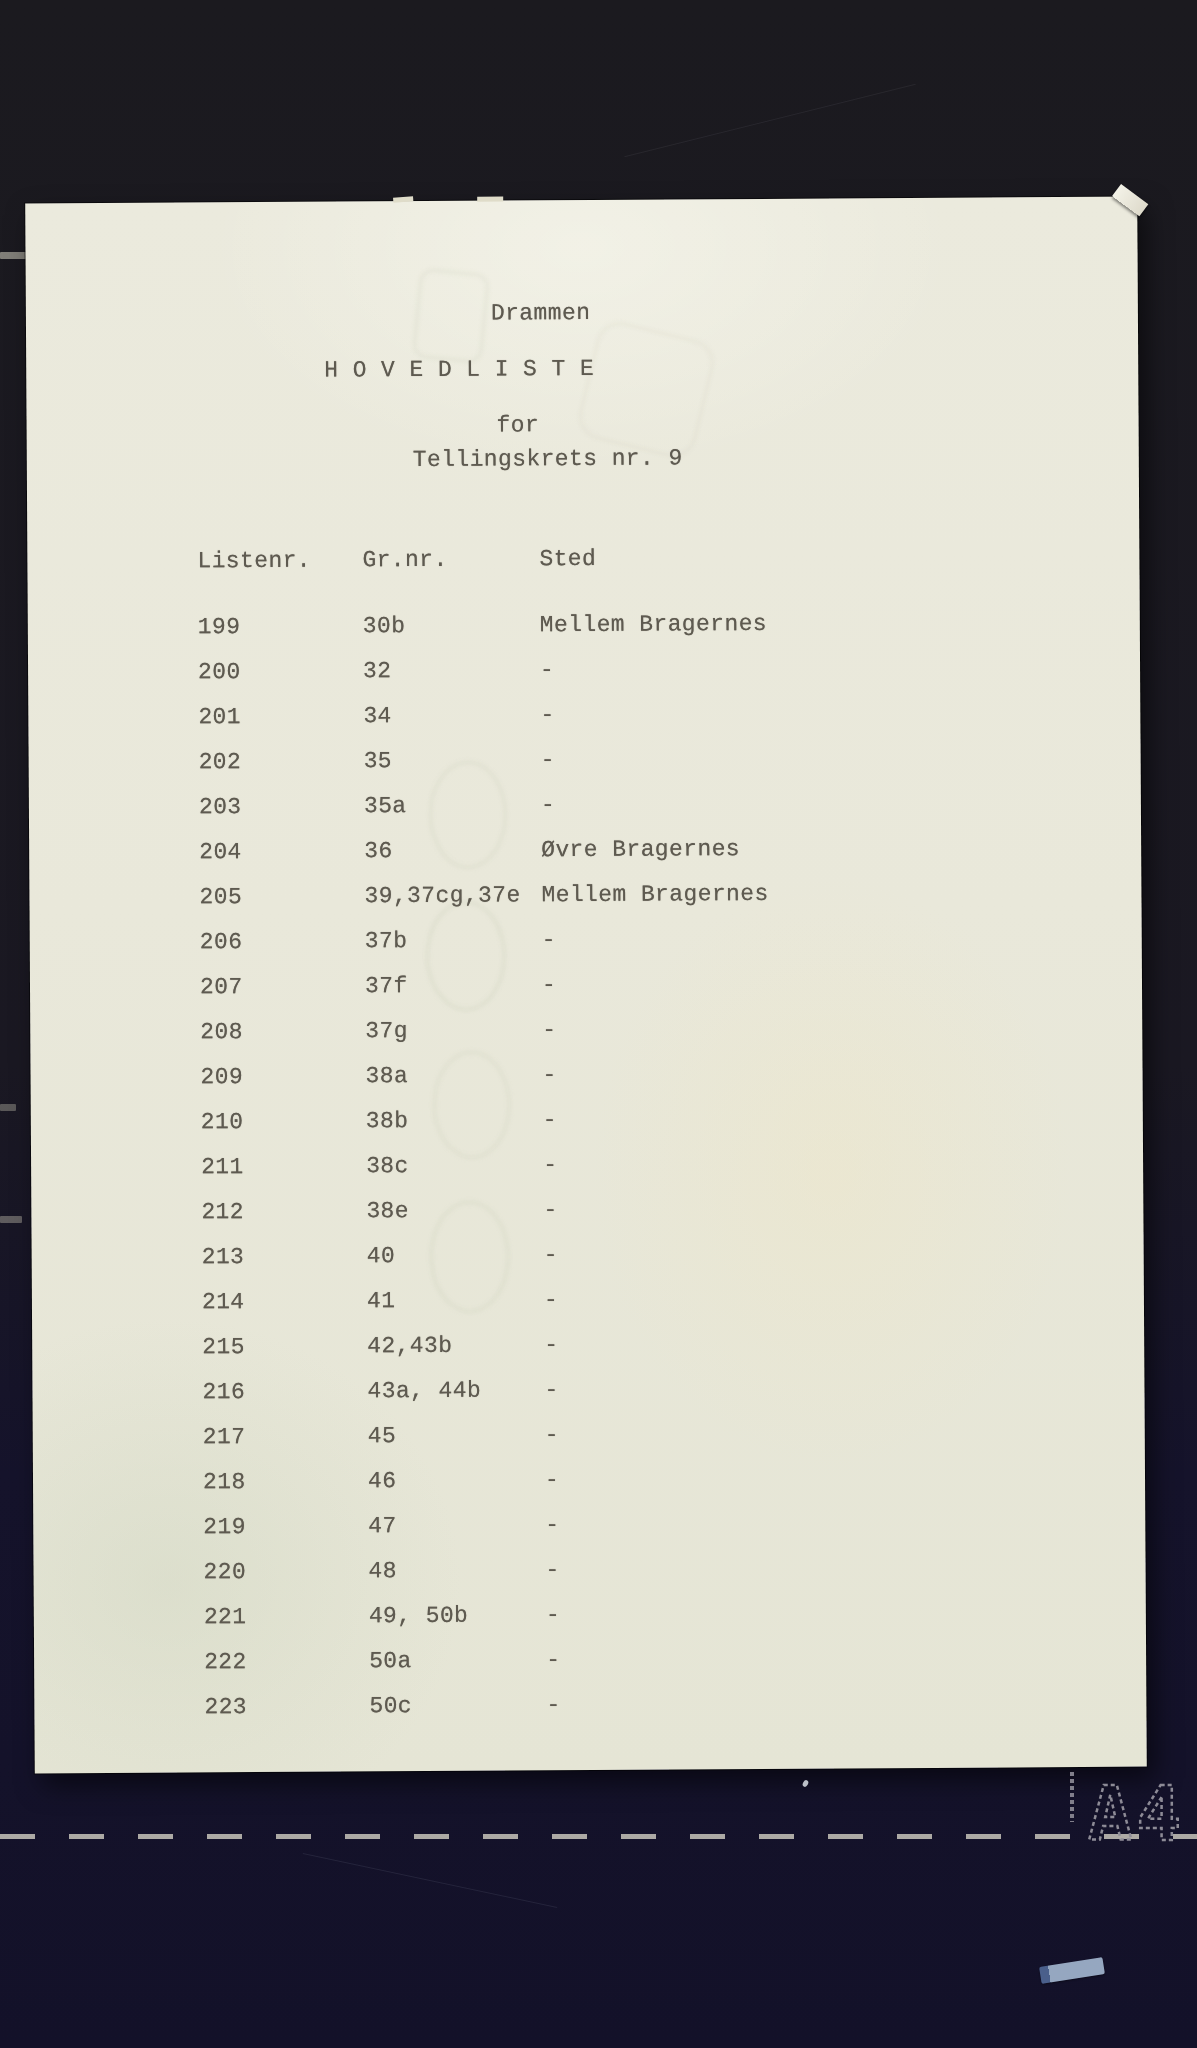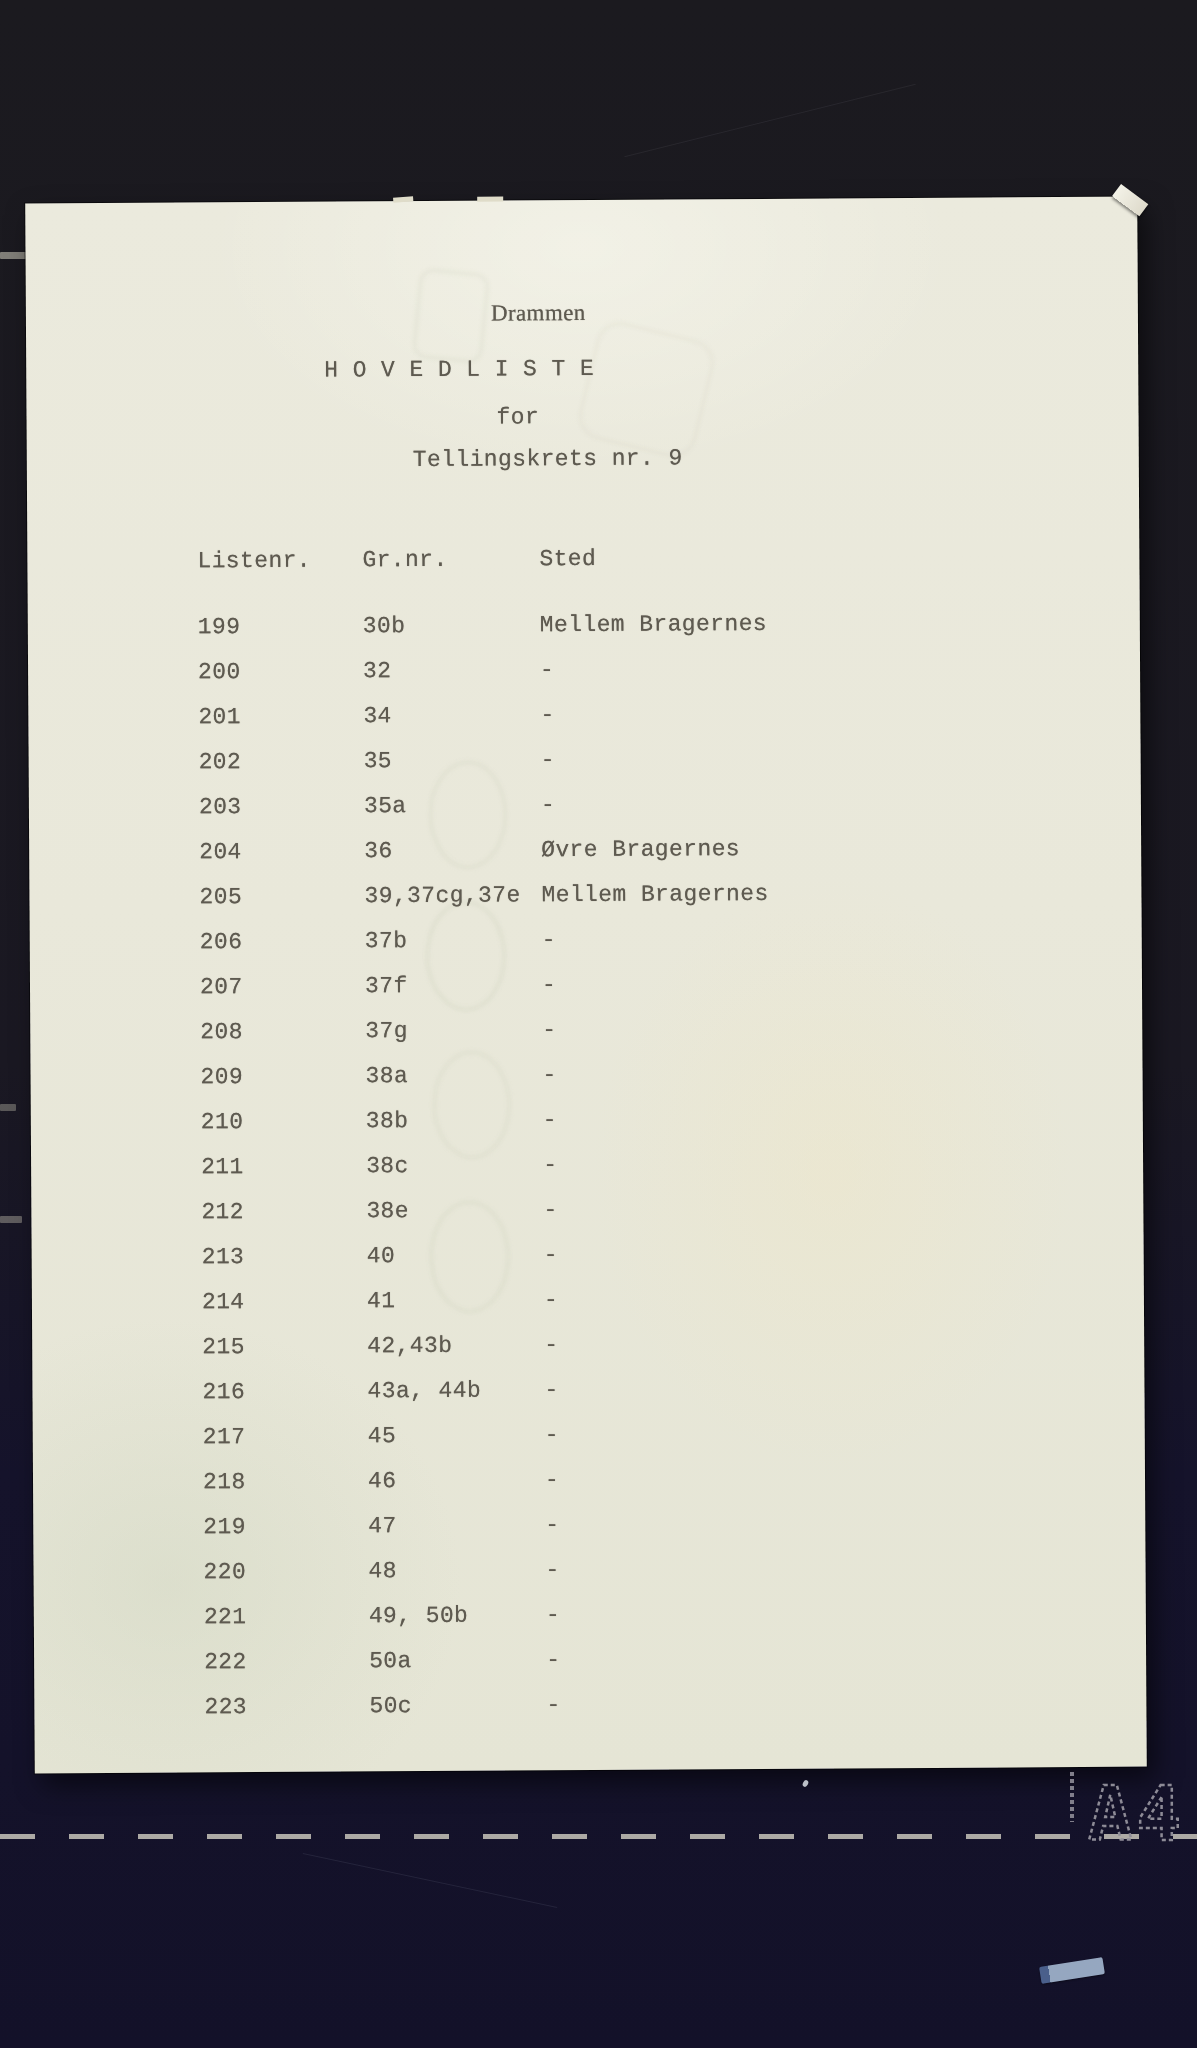--- a/index.html
+++ b/index.html
@@ -47,23 +47,23 @@
 
   
   .tw{
     position:absolute;
     font-size:23px;line-height:26px;
     color:var(--ink);
     letter-spacing:0.4px;
     text-shadow:0 0 0.7px rgba(94,90,80,0.75);
     white-space:pre;
   }
-  .heading-city{left:465px;top:100px;font-family:Liberation Serif, serif;}
+  .heading-city{left:465px;top:100px;}
   .heading-title{left:298px;top:156px;}
-  .heading-for{left:470px;top:204px;}
+  .heading-for{left:470px;top:212px;}
   .heading-district{left:386px;top:246px;}
 
   .table-header{left:170px;top:346px;width:900px;display:flex;}
   .rows-wrap{position:absolute;left:170px;top:412px;width:920px;}
   .trow{display:flex;height:45px;align-items:flex-start;
     font-size:23px;line-height:26px;color:var(--ink);
     letter-spacing:0.4px;text-shadow:0 0 0.7px rgba(94,90,80,0.75);white-space:pre;}
   .c1{width:165px;flex:none;}
   .c2{width:177px;flex:none;}
   .c3{flex:1;}

